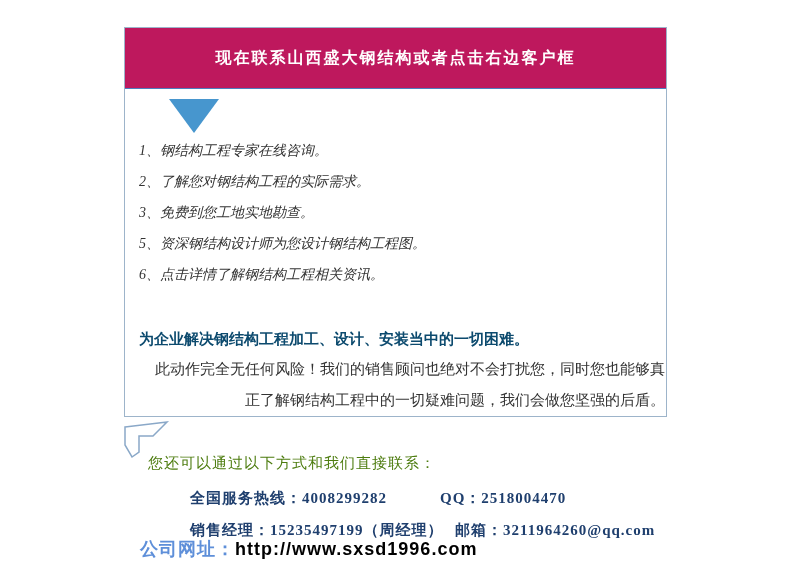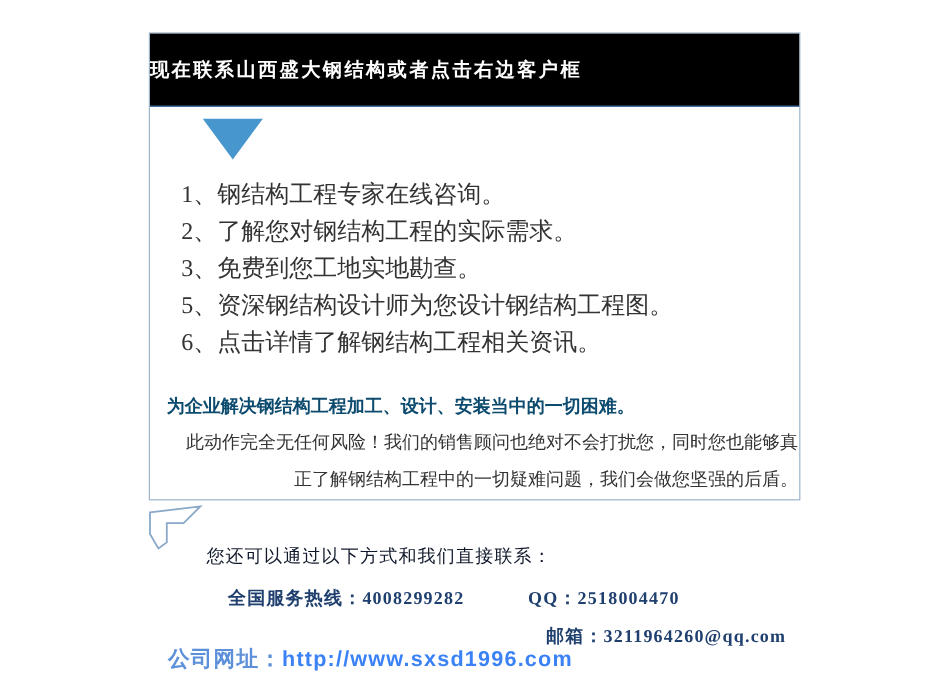--- a/index.html
+++ b/index.html
@@ -17,45 +17,46 @@
     left: 124px; top: 27px;
     width: 541px; height: 388px;
     border: 1px solid #9db4ca;
     background: #ffffff;
     box-sizing: content-box;
   }
   .panel-header {
     position: absolute;
     left: 0; top: 0; right: 0;
     height: 60px;
-    background: #000000;
+    background: #be185d;
     border-bottom: 1px solid #4d7dbf;
     display: flex;
     align-items: center;
-    justify-content: flex-start;
+    justify-content: center;
     color: #ffffff;
     font-size: 16px;
     font-weight: bold;
     letter-spacing: 2px;
   }
   .triangle-down {
     position: absolute;
     left: 44px; top: 71px;
     width: 0; height: 0;
     border-left: 25px solid transparent;
     border-right: 25px solid transparent;
     border-top: 34px solid #4796ce;
   }
   .benefit-list {
     position: absolute;
     left: 14px; top: 107px; right: 8px;
     list-style: none;
-    margin: 12px; padding: 0;
-    font-size: 20px;
+    margin: 0; padding: 0;
+    font-size: 14px;
     color: #333333;
+    font-style: italic;
   }
   .benefit-list li { line-height: 31px; height: 31px; }
   .highlight-line {
     position: absolute;
     left: 14px; top: 296px; right: 8px;
     font-size: 15px;
     font-weight: bold;
     color: #0c4a6e;
     line-height: 31px;
   }
@@ -118,32 +119,35 @@
 
     <div class="closing-paragraph">此动作完全无任何风险！我们的销售顾问也绝对不会打扰您，同时您也能够真正了解钢结构工程中的一切疑难问题，我们会做您坚强的后盾。</div>
   </div>
 
   <div class="flag-icon">
     <svg width="48" height="40" viewBox="0 0 48 40">
       <path d="M3 8 L45 3 L31 17 L17 17 L17 33 L10 38 L3 26 Z" fill="#ffffff" stroke="#8aa8c8" stroke-width="1.5" stroke-linejoin="miter"></path>
     </svg>
   </div>
 
-  <div class="contact-intro" style="color:#0f172a;margin-left:24px;">您还可以通过以下方式和我们直接联系：</div>
+  <div class="contact-intro" style="color:#4d7c0f;">您还可以通过以下方式和我们直接联系：</div>
 
   <div class="contact-row hotline" style="color:#1f3f6e;">
     <span>全国服务热线：</span><span>4008299282</span>
   </div>
 
   <div class="contact-row qq" style="color:#1f3f6e;">
     <span>QQ：</span><span>2518004470</span>
   </div>
 
+  <div class="contact-row manager" style="color:#1f3f6e;">
+    <span>销售经理：</span><span>15235497199（周经理）</span>
+  </div>
 
   <div class="contact-row email" style="color:#1f3f6e;">
     <span>邮箱：</span><span>3211964260@qq.com</span>
   </div>
 
   <div class="website-line" style="color:#5e8fd9;">
-    <span>公司网址：</span><a style="color:#3b82f6; text-decoration:none;">http://www.sxsd1996.com</a>
+    <span>公司网址：</span><a style="color:#000000; text-decoration:none;">http://www.sxsd1996.com</a>
   </div>
 
 </div>
 
 </body></html>

